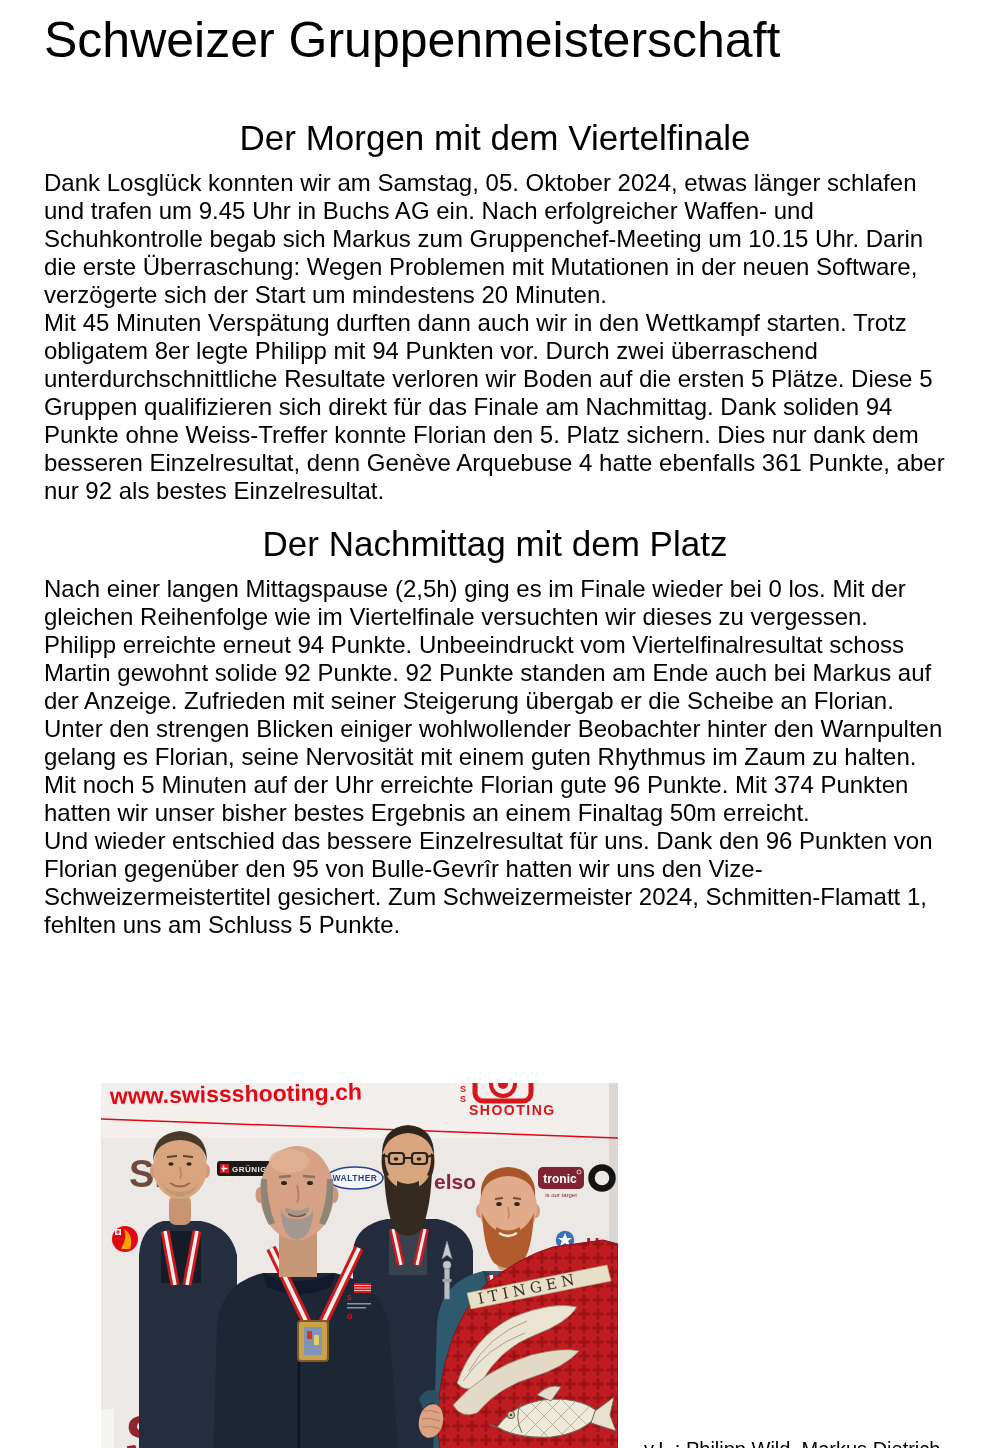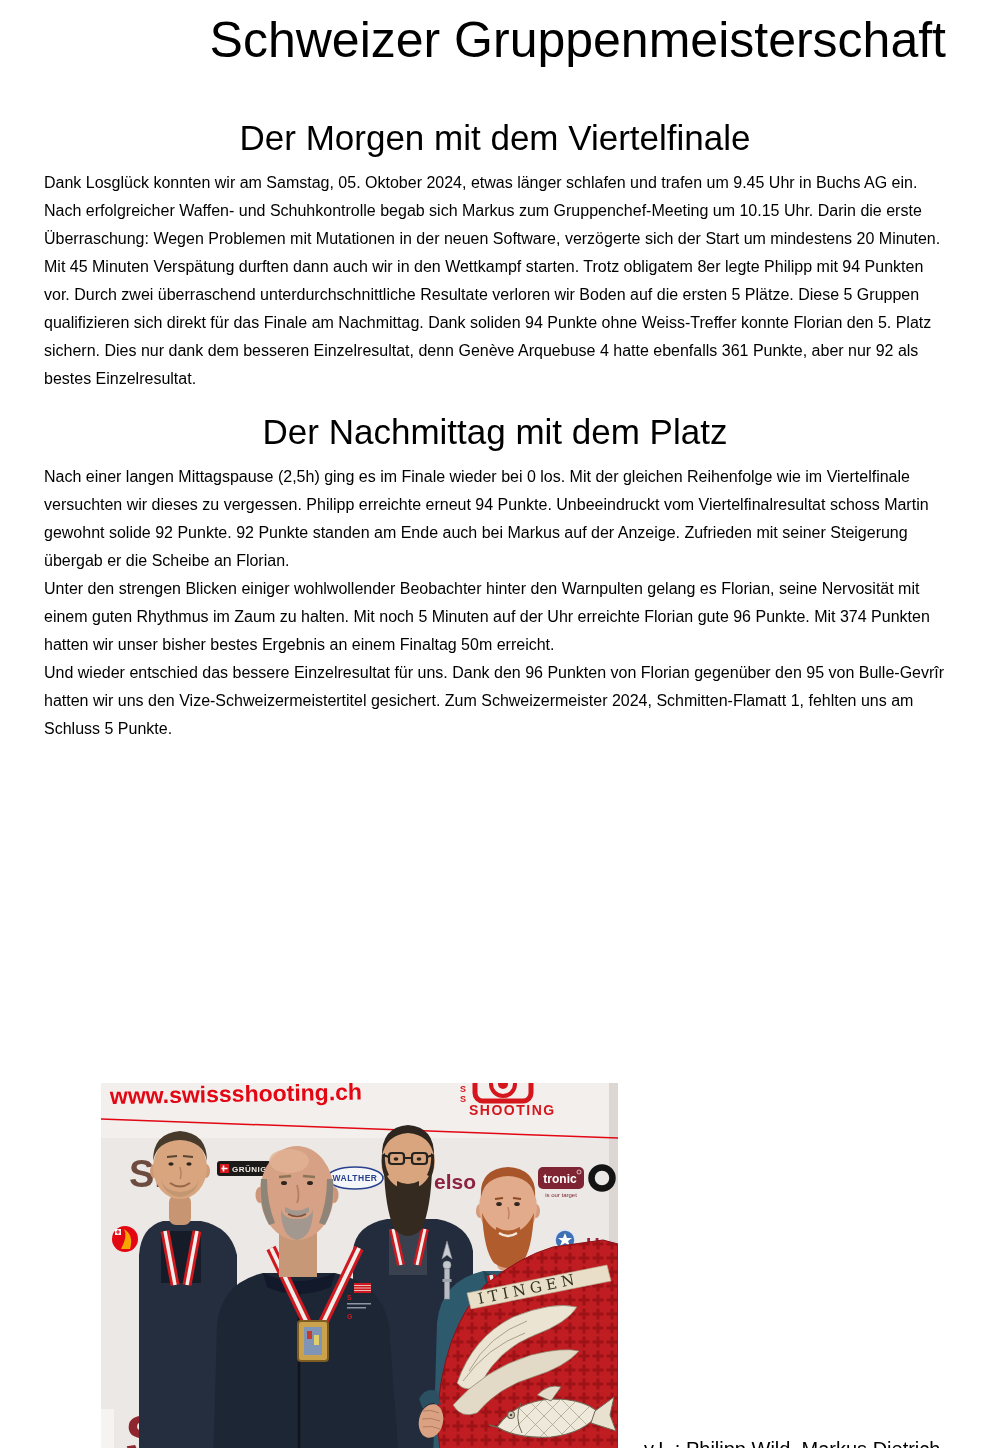--- a/index.html
+++ b/index.html
@@ -1,21 +1,21 @@
 <!DOCTYPE html>
 <html><head>
 <meta charset="utf-8">
 <style>
   html,body{margin:0;padding:0;background:#ffffff;}
   body{width:990px;height:1448px;overflow:hidden;color:#000;
        font-family:"Liberation Sans","DejaVu Sans",sans-serif;}
   .page{position:relative;width:902px;height:1448px;margin:0 0 0 44px;}
-  h1.doc-title{margin:12px 0 46px;font-size:50px;line-height:57px;font-weight:400;text-align:right;}
+  h1.doc-title{margin:12px 0 46px;font-size:50px;line-height:57px;font-weight:400;text-align:left;}
   h2.sec-head{margin:16px 0 8px;font-size:35px;line-height:46px;font-weight:400;text-align:center;}
-  p.body-par{margin:0;font-size:16px;line-height:28px;}
+  p.body-par{margin:0;font-size:24px;line-height:28px;}
   figure.photo-row{position:absolute;left:57px;top:1071px;width:845px;height:414px;margin:0;}
   svg.team-photo{position:absolute;left:0;top:0;display:block;}
   figcaption.caption{position:absolute;top:352px;right:0;text-align:left;
                      font-size:20px;line-height:28px;}
 </style>
 </head>
 <body>
 
 <div class="page">
 

